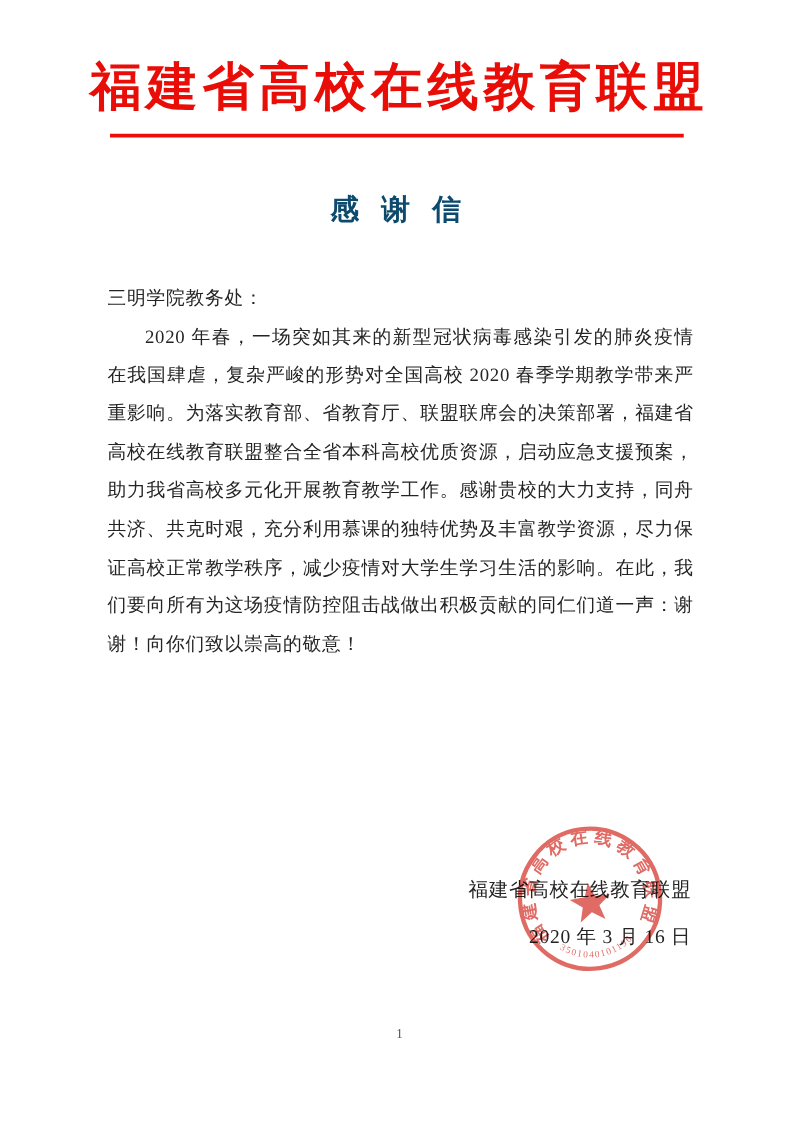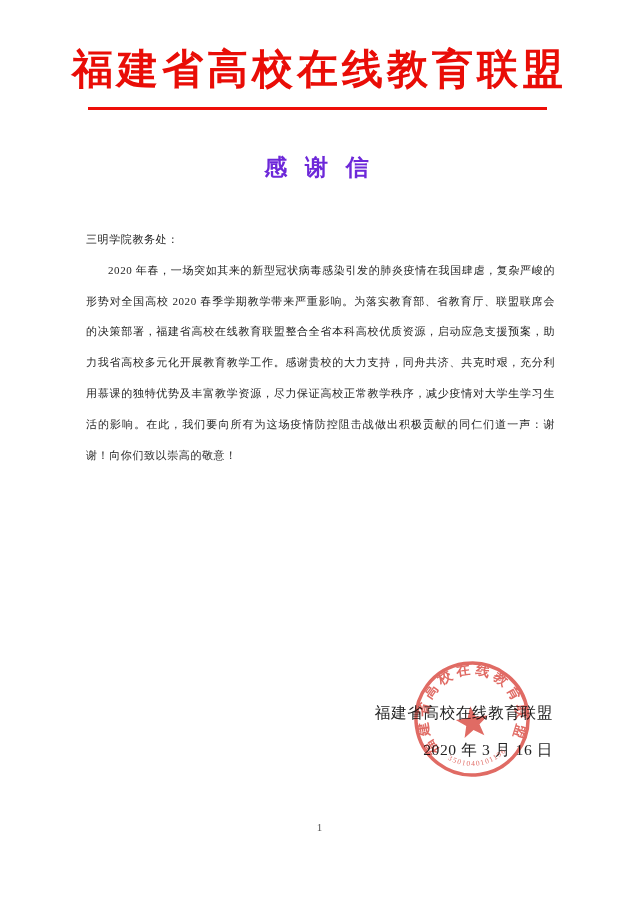--- a/index.html
+++ b/index.html
@@ -30,27 +30,27 @@
     background: #ee0e08;
   }
   .letter-title {
     position: absolute;
     top: 152px; left: 0; width: 100%;
     margin: 0;
     text-align: center;
     font-size: 23px;
     font-weight: bold;
     letter-spacing: 6px;
-    color: #6d28d9;
+    color: #0c4a6e;
   }
   .letter-body {
     position: absolute;
     top: 224px; left: 86px;
     width: 469px;
-    font-size: 11px;
+    font-size: 15px;
     line-height: 30.8px;
     letter-spacing: 0.6px;
     text-align: justify;
     color: #242424;
   }
   .letter-body .salutation { text-indent: 0; }
   .letter-body p { margin: 0; text-indent: 2em; }
   .sign-block {
     position: absolute;
     top: 694px; right: 86px;

